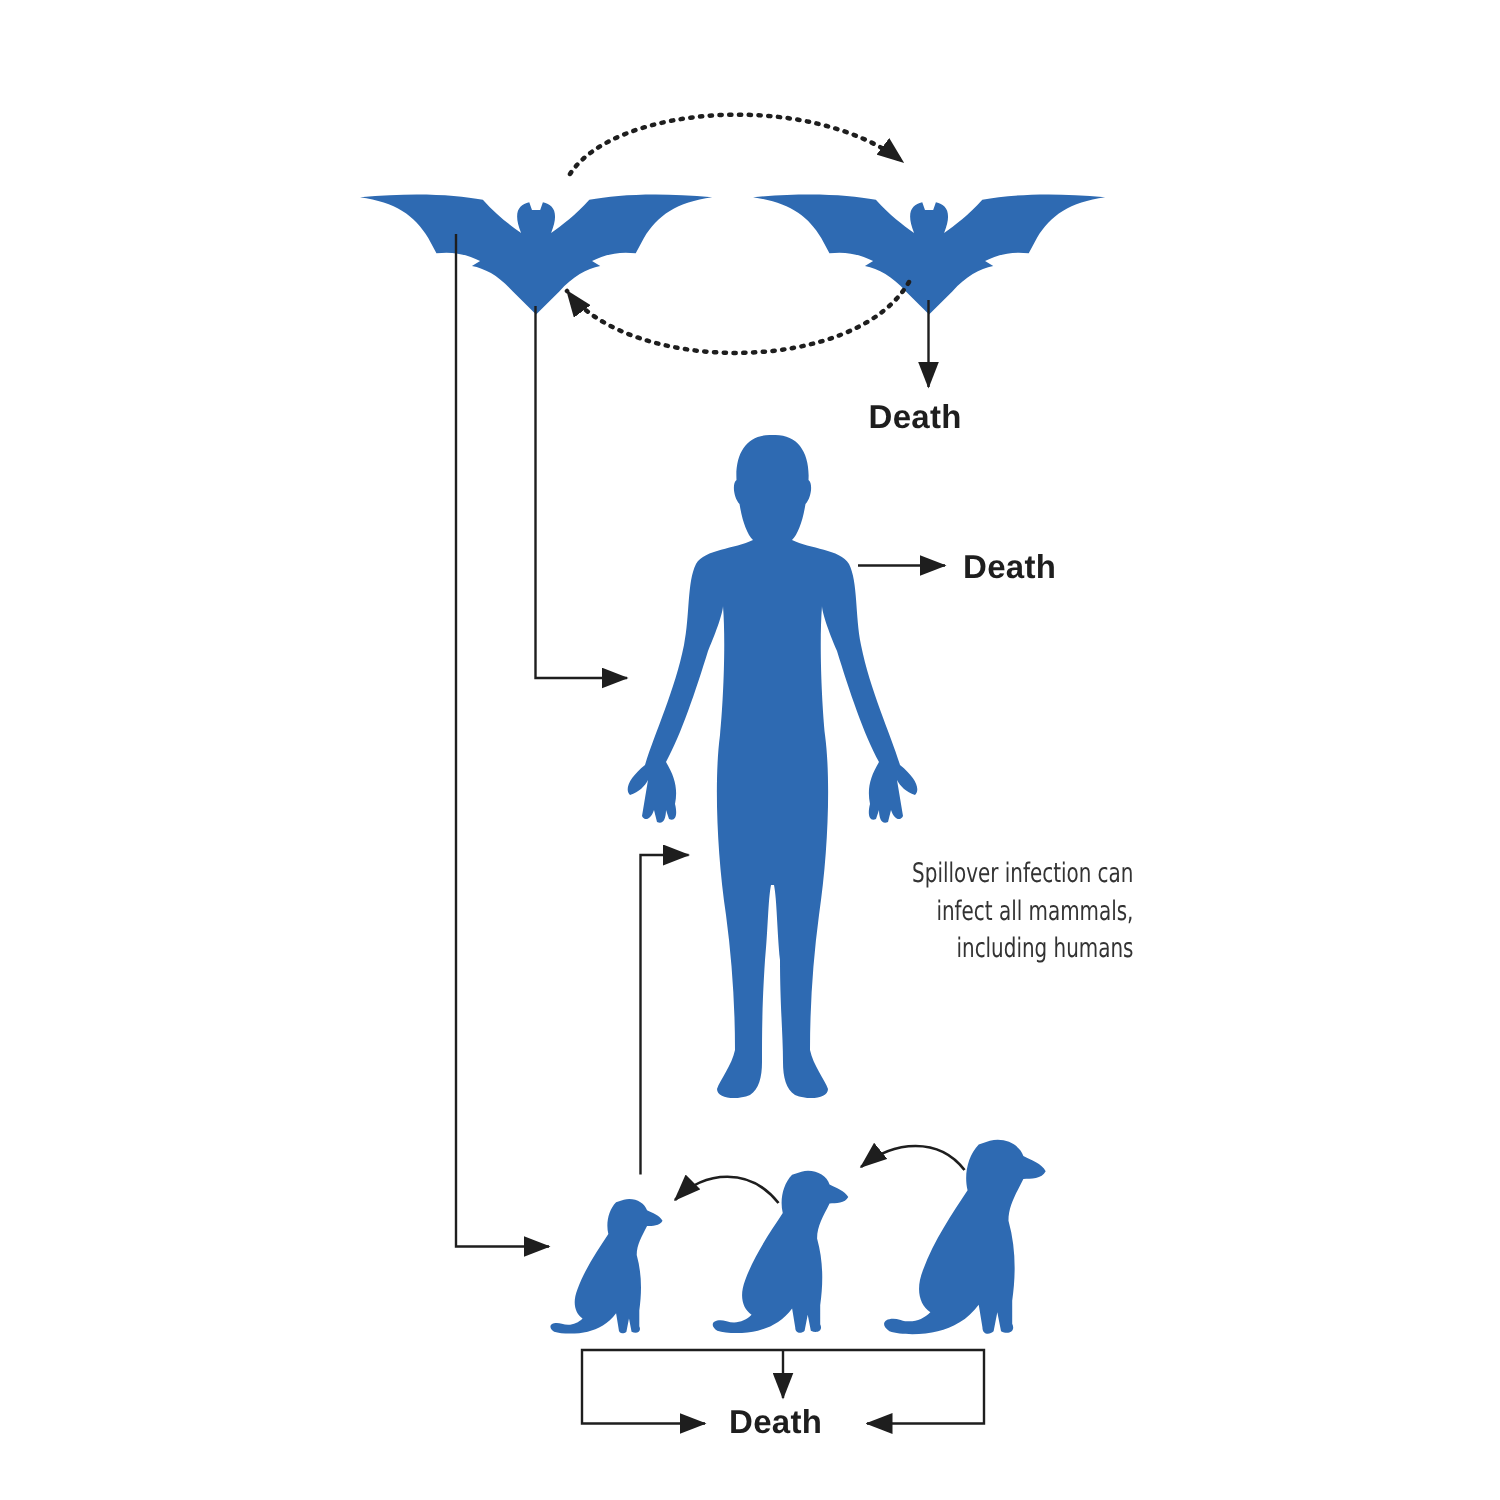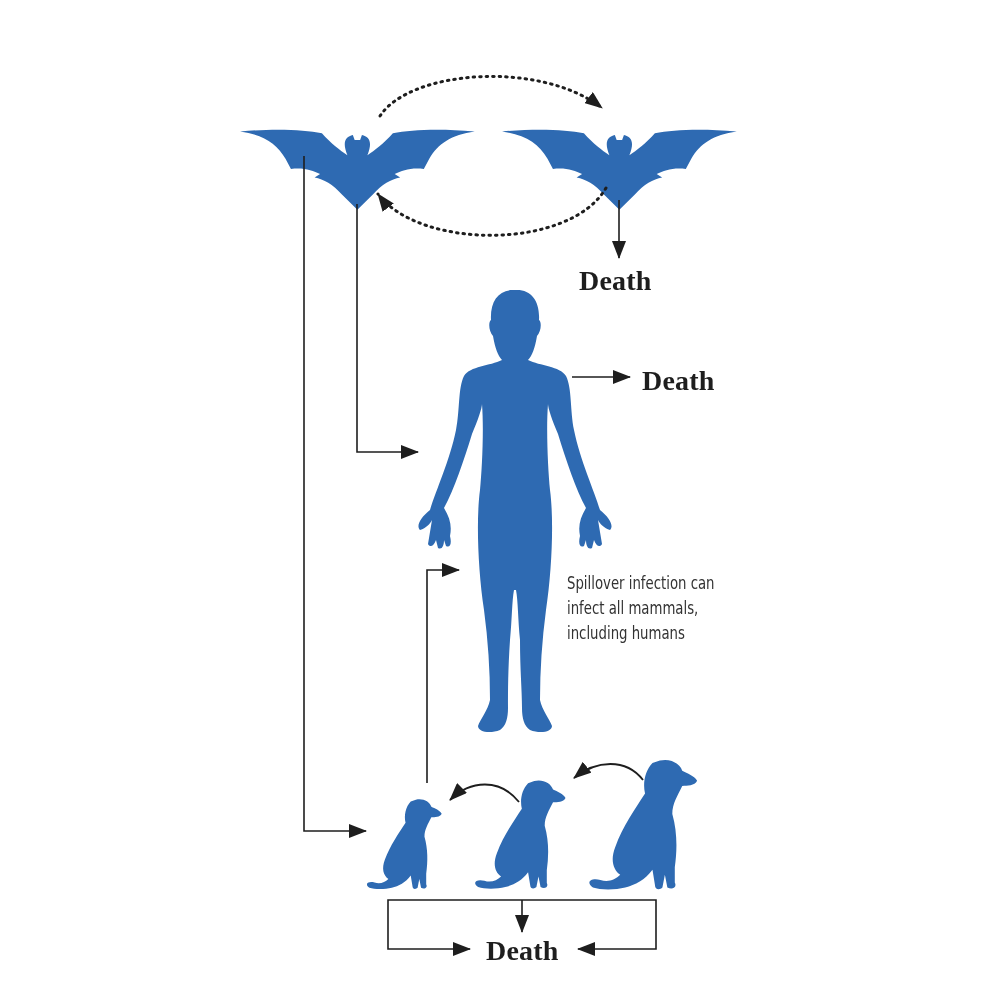--- a/index.html
+++ b/index.html
@@ -1,34 +1,35 @@
 <!DOCTYPE html>
 <html><head>
   <meta charset="utf-8">
   <style>
     html, body { margin: 0; padding: 0; background: #ffffff; }
     body { width: 1000px; height: 1000px; position: relative; overflow: hidden; }
     svg.canvas { position: absolute; left: 0; top: 0; }
     .label-death {
       position: absolute;
-      font-family: Liberation Serif, serif;
+      font-family: Liberation Sans, sans-serif;
       font-weight: bold;
-      font-size: 28px;
+      font-size: 22px;
       color: #1e1e1e;
       letter-spacing: 0.2px;
     }
     .caption {
       position: absolute;
       left: 567px; top: 570px;
       width: 230px;
       font-family: "DejaVu Sans", sans-serif;
       font-size: 18px;
       line-height: 25px;
       color: #333333;
       font-stretch: condensed;
+      text-align: right;
     }
     .caption span { display: block; white-space: nowrap; transform-origin: left; transform: scaleX(0.82); }
   </style>
 </head>
 <body>
 
 <svg class="canvas" width="1000" height="1000" viewBox="0 0 1000 1000">
   <defs>
     <marker id="ah" markerWidth="10" markerHeight="10" refX="9" refY="5" orient="auto" markerUnits="userSpaceOnUse" viewBox="0 0 10 10">
       <path d="M0,0 L10,5 L0,10 z" fill="#1e1e1e"></path>

